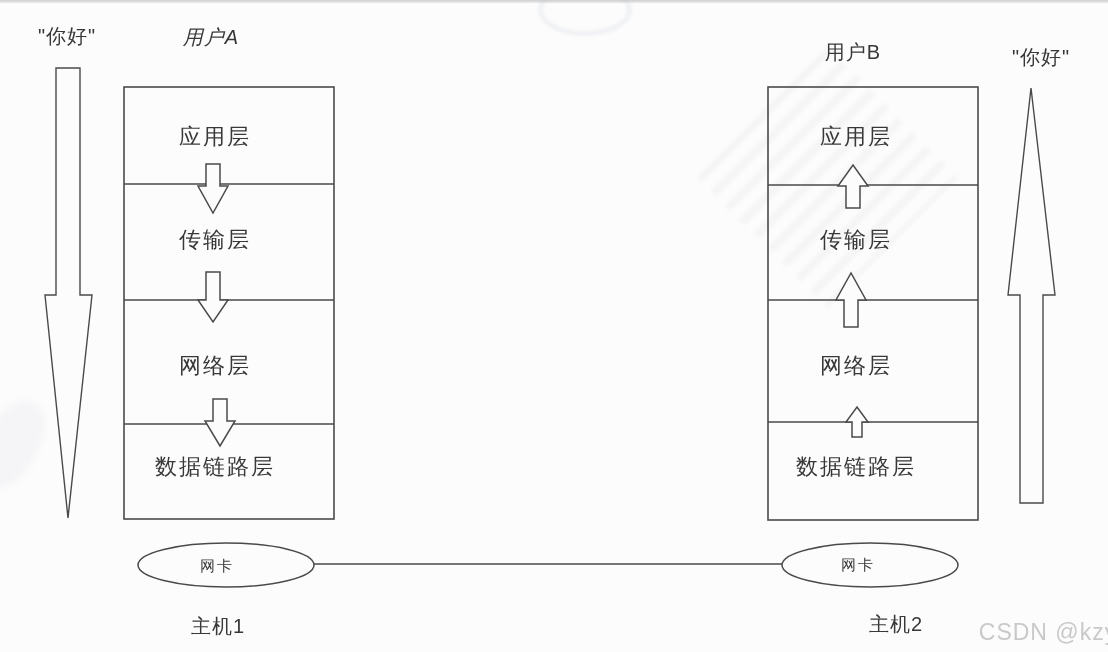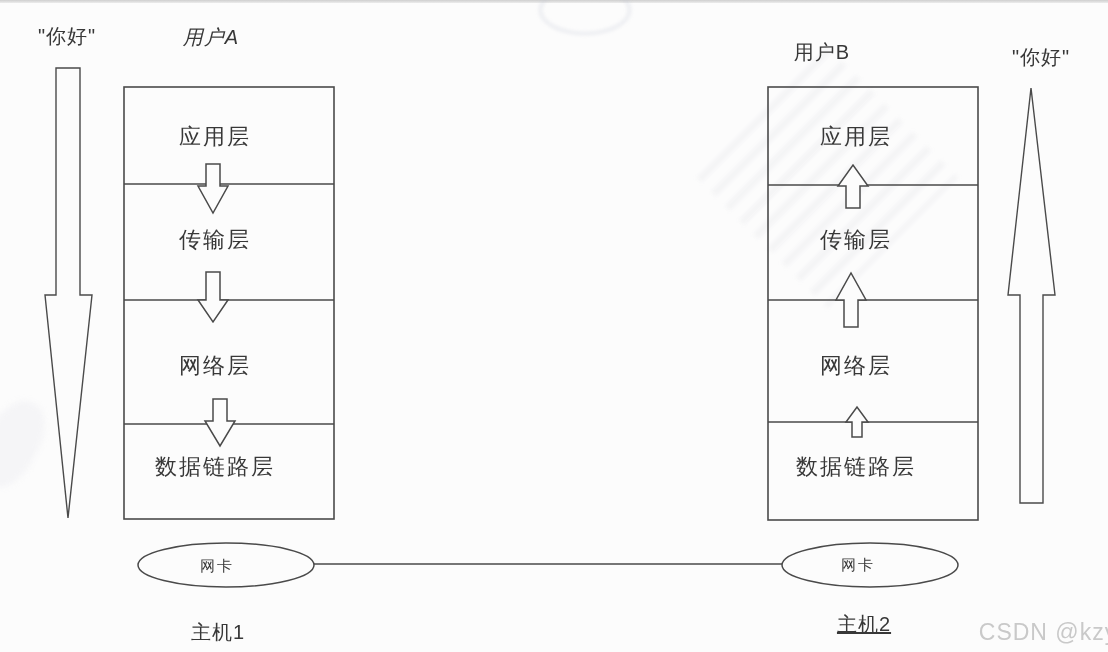--- a/index.html
+++ b/index.html
@@ -103,26 +103,26 @@
     </g>
   </svg>
 
   <div class="label msg" style="left:67px;top:36px;">"你好"</div>
   <div class="label user" style="left:211px;top:37px;font-style:italic;">用户A</div>
   <div class="label layer" style="left:215px;top:137px;">应用层</div>
   <div class="label layer" style="left:215px;top:240px;">传输层</div>
   <div class="label layer" style="left:215px;top:366px;">网络层</div>
   <div class="label layer" style="left:215px;top:467px;">数据链路层</div>
   <div class="label nic" style="left:217px;top:565px;">网卡</div>
-  <div class="label host" style="left:218px;top:626px;margin-top:6px;">主机1</div>
+  <div class="label host" style="left:218px;top:626px;">主机1</div>
 
-  <div class="label user" style="left:822px;top:52px;">用户B</div>
+  <div class="label user" style="left:853px;top:52px;">用户B</div>
   <div class="label msg" style="left:1041px;top:57px;">"你好"</div>
   <div class="label layer" style="left:856px;top:137px;">应用层</div>
   <div class="label layer" style="left:856px;top:240px;">传输层</div>
   <div class="label layer" style="left:856px;top:366px;">网络层</div>
   <div class="label layer" style="left:856px;top:467px;">数据链路层</div>
   <div class="label nic" style="left:858px;top:564px;">网卡</div>
-  <div class="label host" style="left:864px;top:624px;text-decoration:underline;">主机2</div>
+  <div class="label host" style="left:896px;top:624px;">主机2</div>
 
   <div class="csdn" style="left:1048px;top:632px;color:#c9c9c9;">CSDN @kzy</div>
 
 </div>
 
 </body></html>

